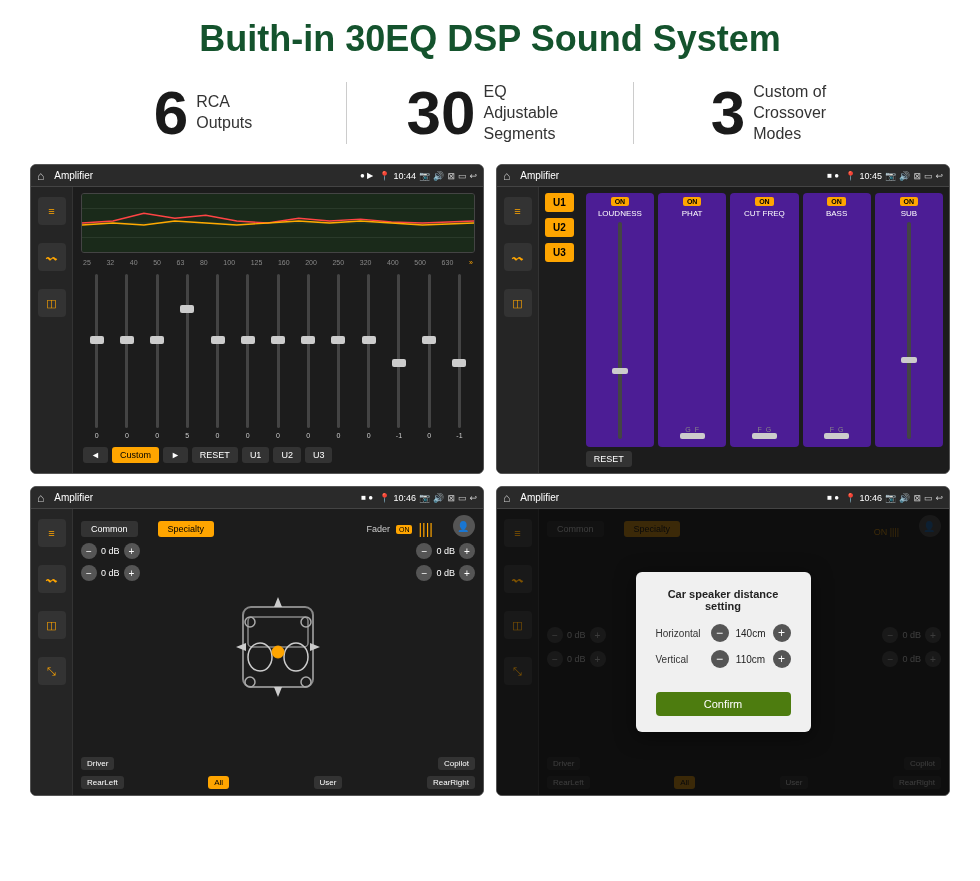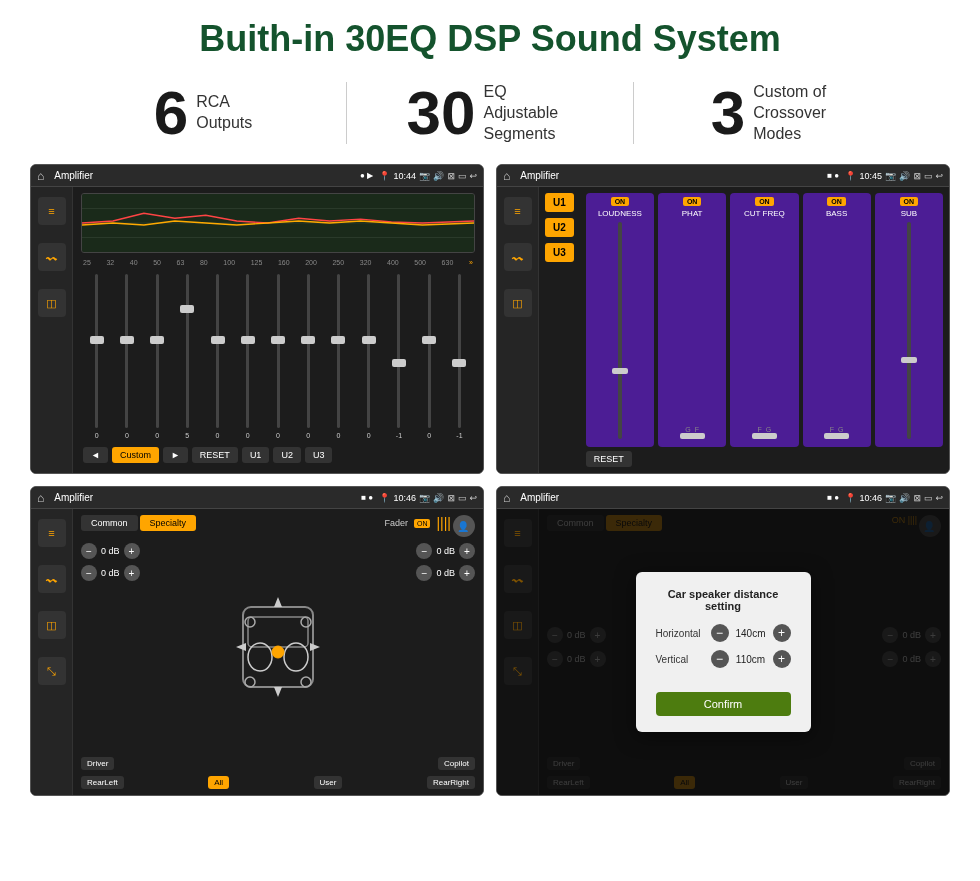--- a/index.html
+++ b/index.html
@@ -323,22 +323,22 @@
     .screen3-main {
       flex: 1;
       padding: 6px 8px;
       display: flex;
       flex-direction: column;
       gap: 6px;
     }
 
     .tab-row {
       display: flex;
-      gap: 2px;
-      align-items: flex-start;
+      gap: 20px;
+      align-items: flex-end;
     }
 
     .tab-btn {
       background: #333;
       color: #fff;
       border: none;
       border-radius: 3px;
       padding: 3px 10px;
       font-size: 9px;
       cursor: pointer;

